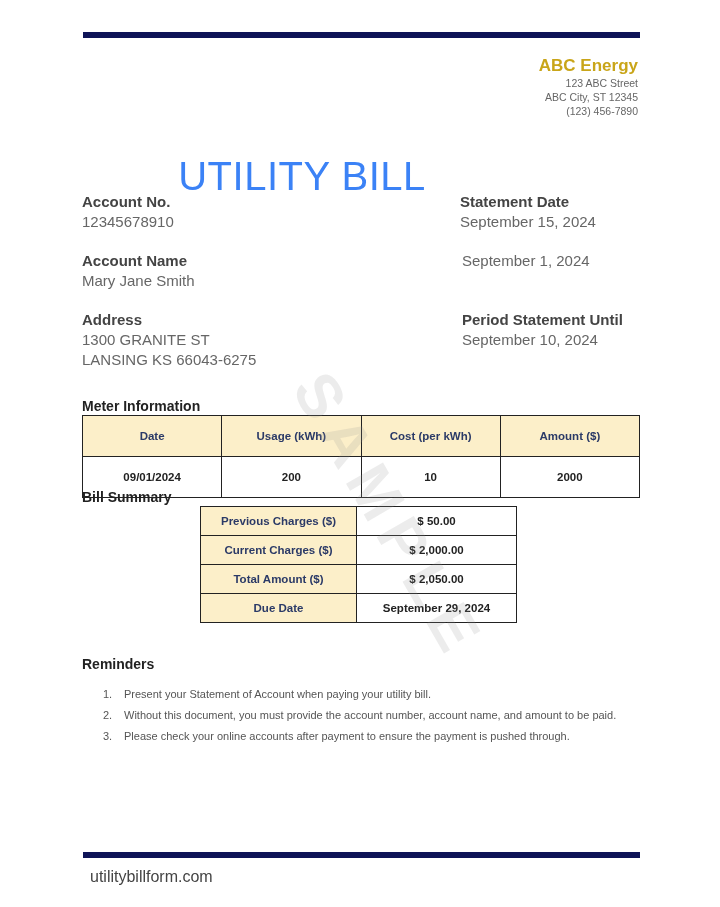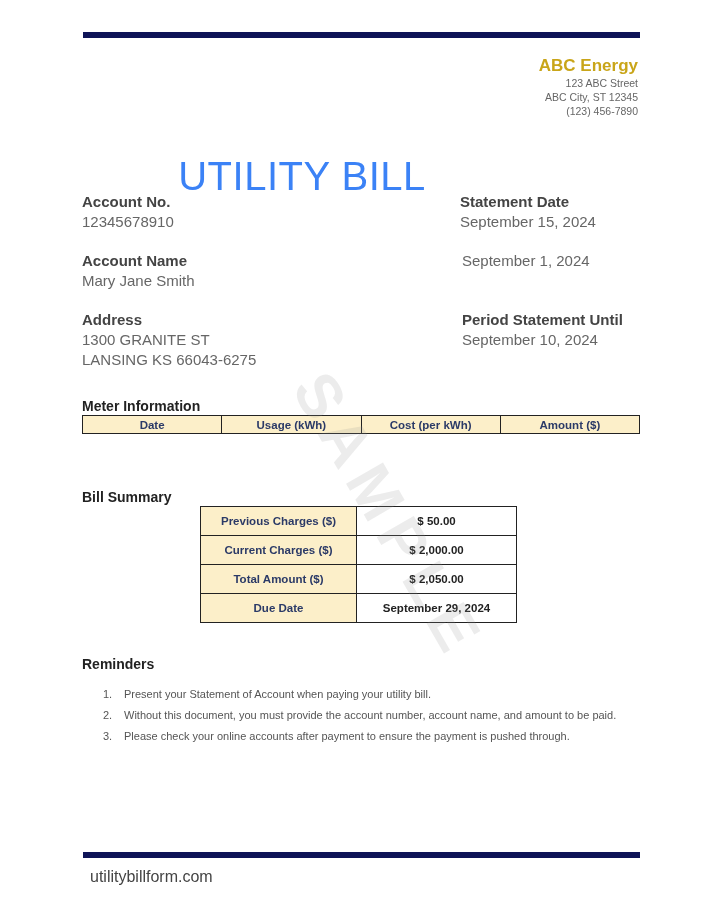--- a/index.html
+++ b/index.html
@@ -22,21 +22,21 @@
     .field .val { font-size: 15px; color: #666; line-height: 20px; }
 
     .section-title { position: absolute; font-size: 14px; font-weight: bold; color: #222; }
 
     table { border-collapse: collapse; position: absolute; }
     td { border: 1.5px solid #222; text-align: center; font-size: 11.5px; font-weight: bold; }
     .hdr { background: #fcefc9; color: #2b3a67; }
     .cell { background: #ffffff; color: #222; }
 
     .meter { left: 82px; top: 415px; width: 558px; }
-    .meter td { height: 18px; width: 25%; }
+    .meter td { height: 41px; width: 25%; }
 
     .summary { left: 200px; top: 506px; width: 317px; }
     .summary td { height: 29px; }
     .summary td.hdr { width: 156px; }
 
     .reminders { position: absolute; left: 103px; top: 684px; width: 536px; }
     .reminders ol { list-style: none; }
     .reminders li { position: relative; padding-left: 21px; font-size: 11px; color: #555;
                     line-height: 20px; text-align: justify; margin-bottom: 1px; }
     .reminders li .num { position: absolute; left: 0; top: 0; }
@@ -89,20 +89,26 @@
 
 <div class="section-title" style="left:82px; top:398px;">Meter Information</div>
 <table class="meter">
   <tbody>
       <tr>
     <td class="hdr">Date</td>
     <td class="hdr">Usage (kWh)</td>
     <td class="hdr">Cost (per kWh)</td>
     <td class="hdr">Amount ($)</td>
   </tr>
+  <tr>
+    <td class="cell">09/01/2024</td>
+    <td class="cell">200</td>
+    <td class="cell">10</td>
+    <td class="cell">2000</td>
+  </tr>
 </tbody>
   </table>
 
 <div class="section-title" style="left:82px; top:489px;">Bill Summary</div>
 <table class="summary">
   <tbody>
       <tr>
     <td class="hdr">Previous Charges ($)</td>
     <td class="cell">$ 50.00</td>
   </tr>

